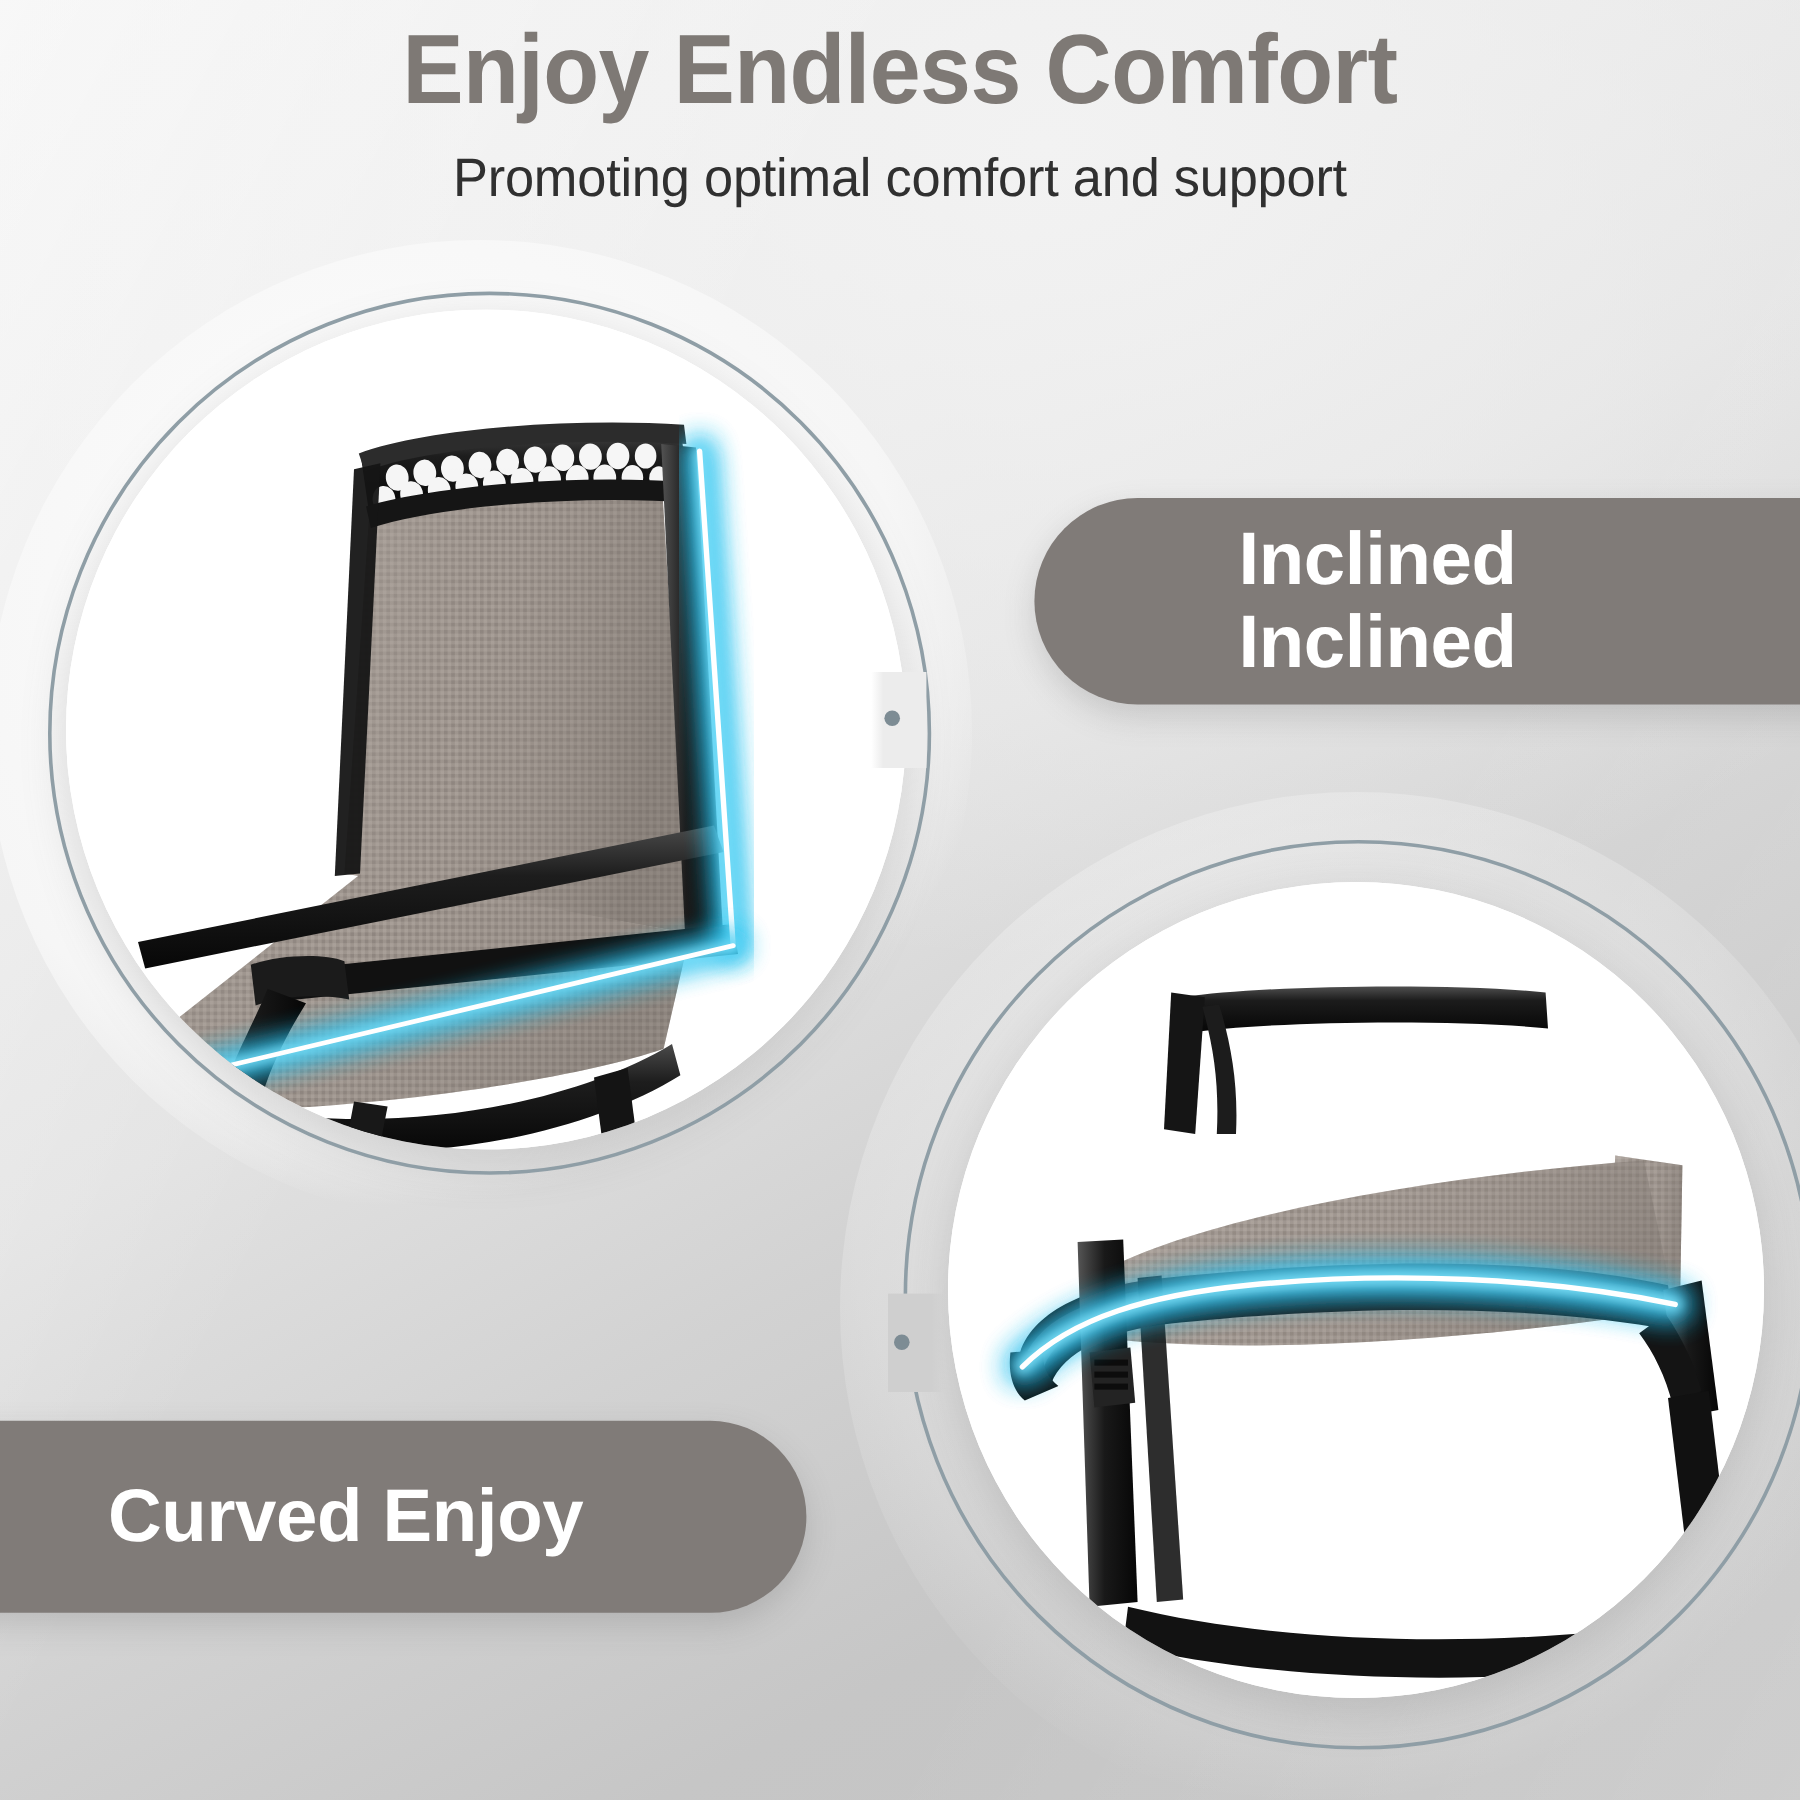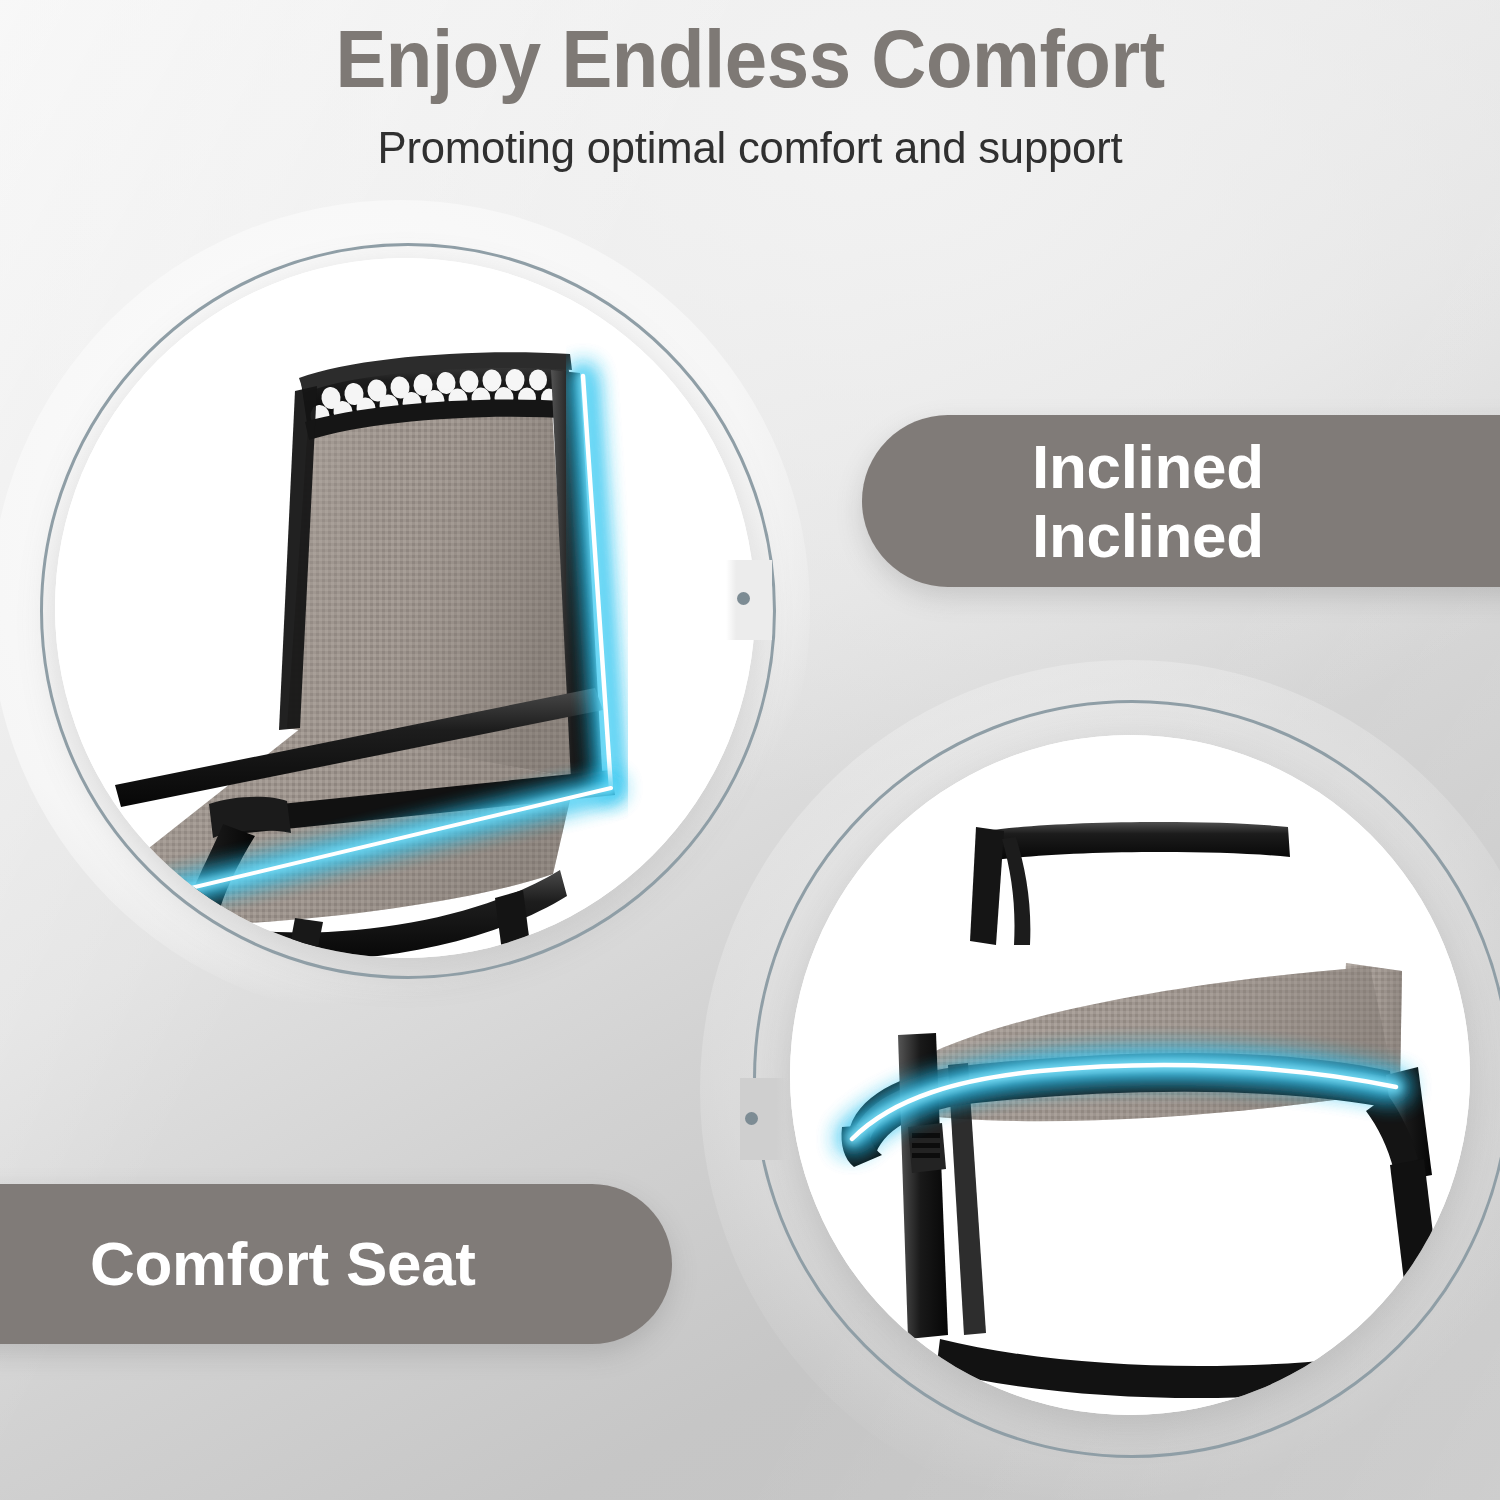--- a/index.html
+++ b/index.html
@@ -298,17 +298,17 @@
 
   <div class="pill" id="pill1">
     <div class="ptext">
       <div>Inclined</div>
       <div>Inclined</div>
     </div>
   </div>
 
   <div class="pill" id="pill2">
     <div class="ptext">
-      <div>Comfort Seat</div>
+      <div>Curved Enjoy</div>
     </div>
   </div>
 
 </div>
 
 </body></html>

